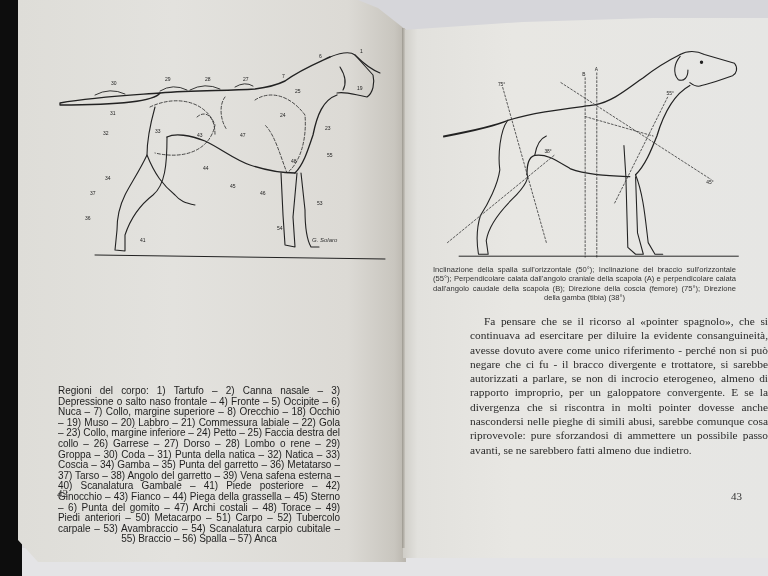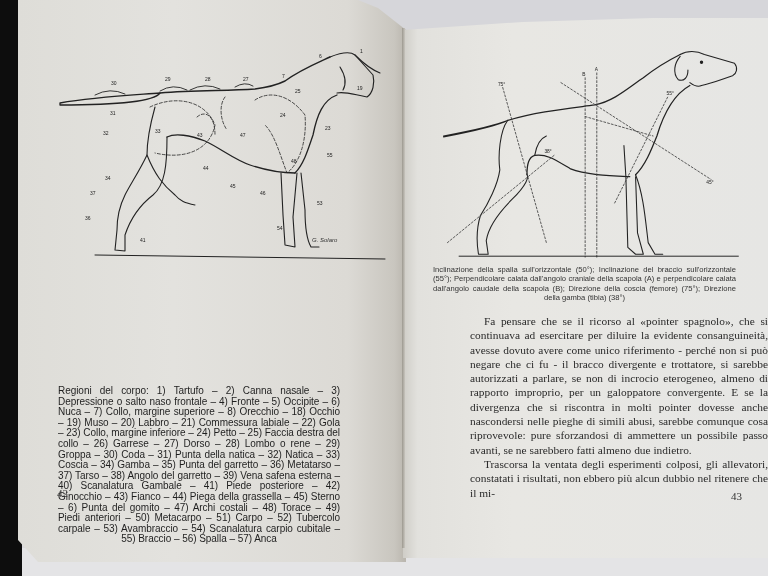--- a/index.html
+++ b/index.html
@@ -190,17 +190,16 @@
     </g>
   </svg>
 </div>
 
 <div class="caption-right">Inclinazione della spalla sull'orizzontale (50°); Inclinazione del braccio sull'orizzontale (55°); Perpendicolare calata dall'angolo craniale della scapola (A) e perpendicolare calata dall'angolo caudale della scapola (B); Direzione della coscia (femore) (75°); Direzione della gamba (tibia) (38°)</div>
 
 <div class="caption-left">Regioni del corpo: 1) Tartufo – 2) Canna nasale – 3) Depressione o salto naso frontale – 4) Fronte – 5) Occipite – 6) Nuca – 7) Collo, margine superiore – 8) Orecchio – 18) Occhio – 19) Muso – 20) Labbro – 21) Commessura labiale – 22) Gola – 23) Collo, margine inferiore – 24) Petto – 25) Faccia destra del collo – 26) Garrese – 27) Dorso – 28) Lombo o rene – 29) Groppa – 30) Coda – 31) Punta della natica – 32) Natica – 33) Coscia – 34) Gamba – 35) Punta del garretto – 36) Metatarso – 37) Tarso – 38) Angolo del garretto – 39) Vena safena esterna – 40) Scanalatura Gambale – 41) Piede posteriore – 42) Ginocchio – 43) Fianco – 44) Piega della grassella – 45) Sterno – 6) Punta del gomito – 47) Archi costali – 48) Torace – 49) Piedi anteriori – 50) Metacarpo – 51) Carpo – 52) Tubercolo carpale – 53) Avambraccio – 54) Scanalatura carpio cubitale – 55) Braccio – 56) Spalla – 57) Anca</div>
 
 <div class="body-right">
   <p>Fa pensare che se il ricorso al «pointer spagnolo», che si continuava ad esercitare per diluire la evidente consanguineità, avesse dovuto avere come unico riferimento - perché non si può negare che ci fu - il bracco divergente e trottatore, si sarebbe autorizzati a parlare, se non di incrocio eterogeneo, almeno di rapporto improprio, per un galoppatore convergente. E se la divergenza che si riscontra in molti pointer dovesse anche nascondersi nelle pieghe di simili abusi, sarebbe comunque cosa riprovevole: pure sforzandosi di ammettere un possibile passo avanti, se ne sarebbero fatti almeno due indietro.</p>
-  <p>Trascorsa la ventata degli esperimenti colposi, gli allevatori, constatati i risultati, non ebbero più alcun dubbio nel ritenere che il mi-</p>
 </div>
 
 <div class="page-num pn-left">42</div>
 <div class="page-num pn-right">43</div>
 
 </body></html>

